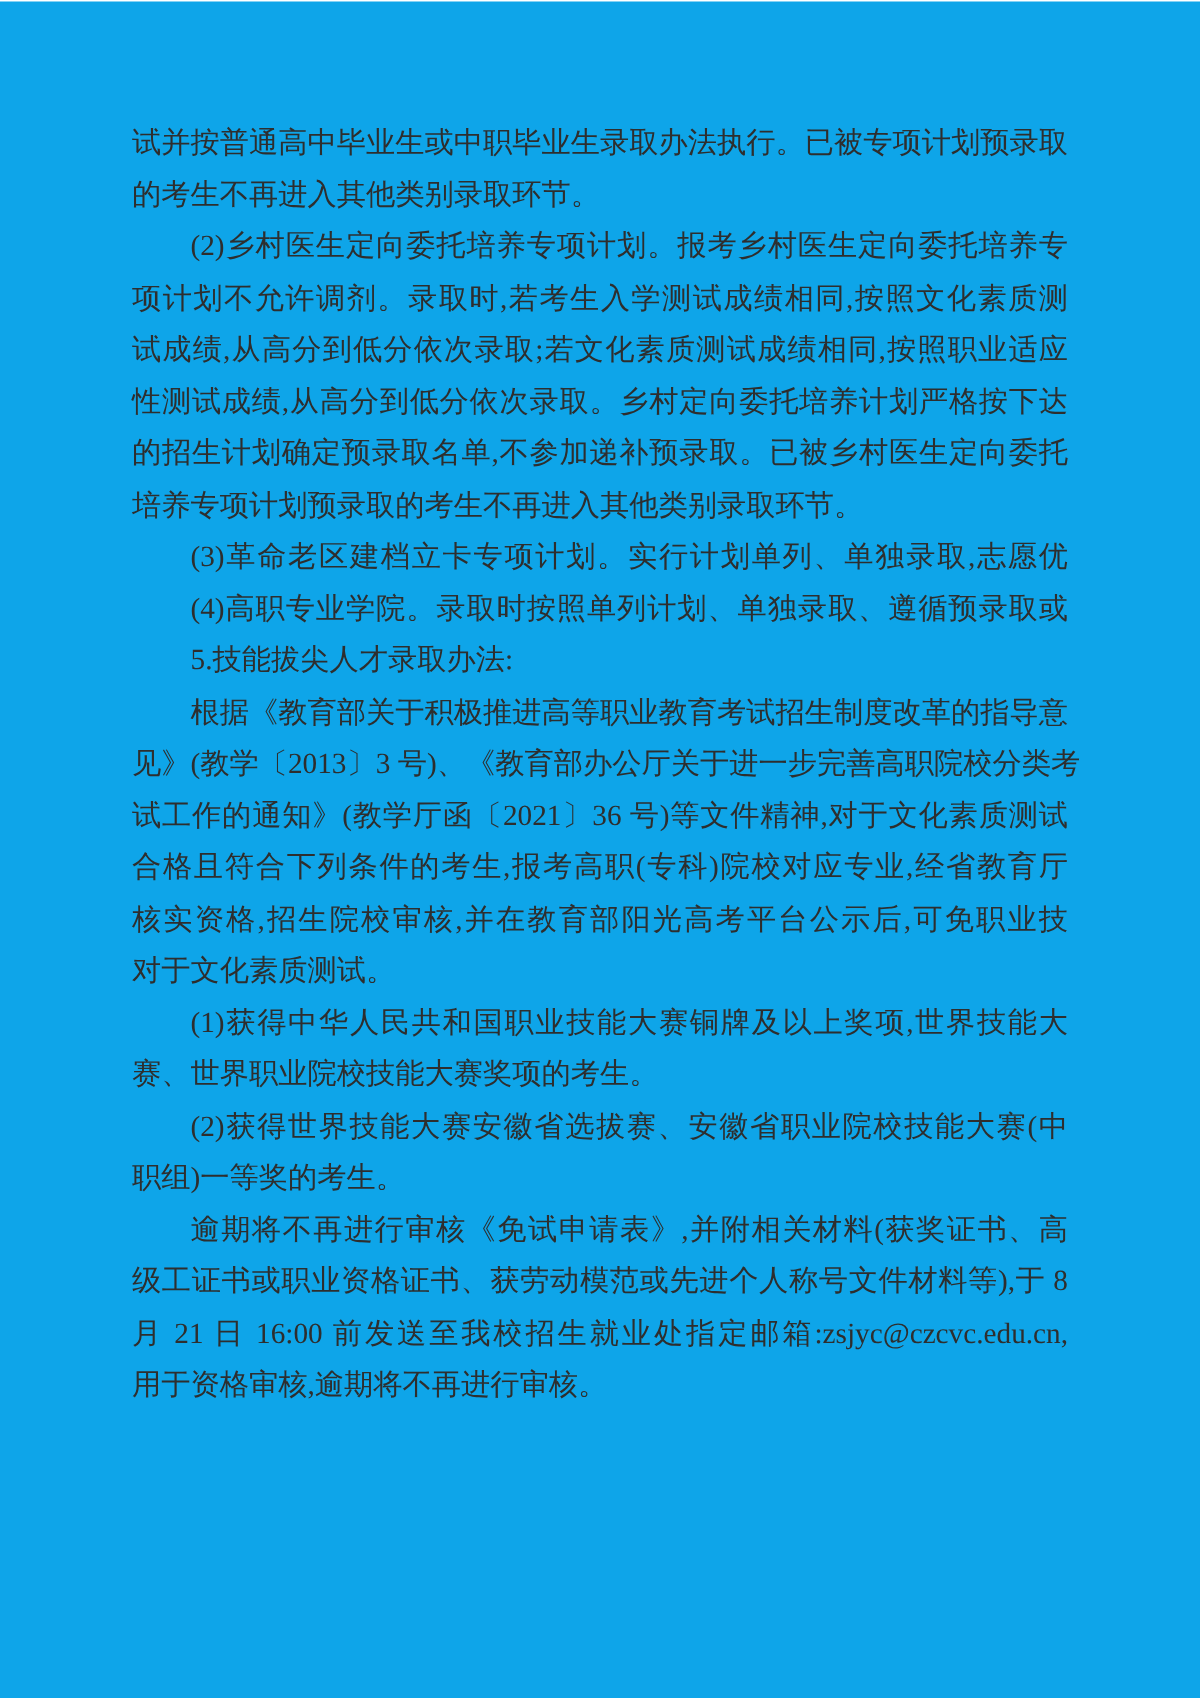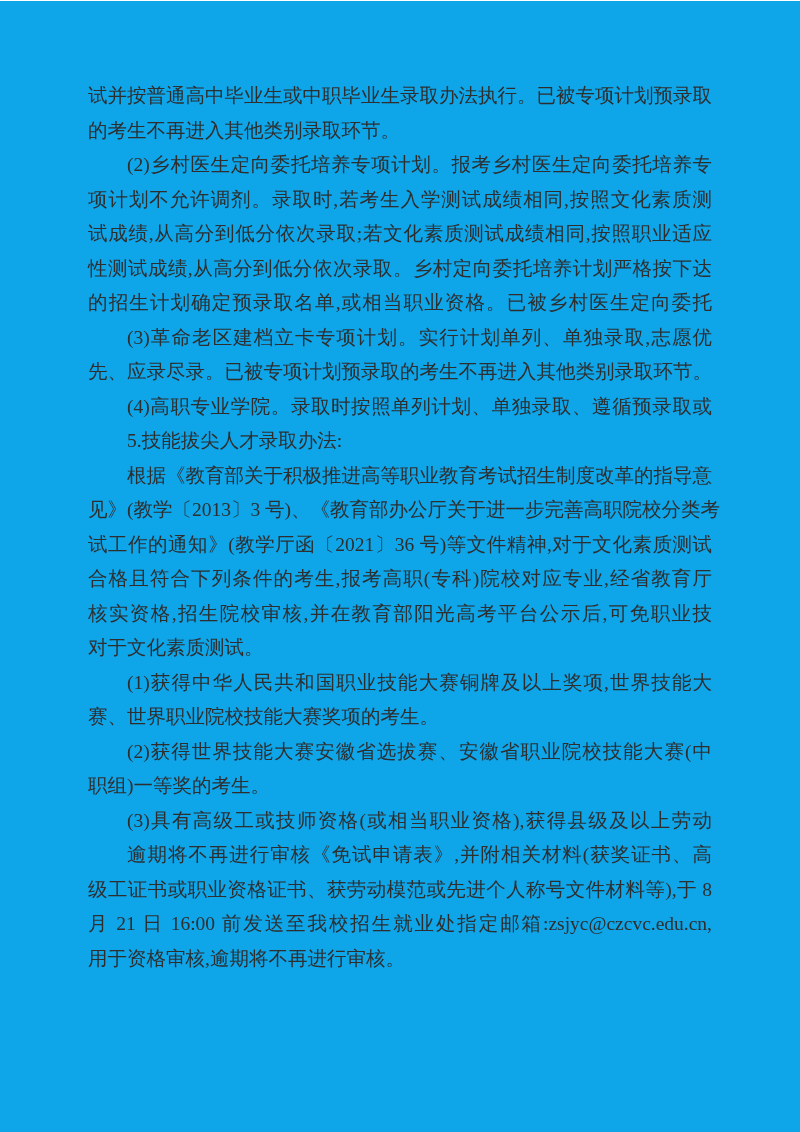--- a/index.html
+++ b/index.html
@@ -59,25 +59,25 @@
   <div class="doc-body">
       <div class="para">
         <div class="line">试并按普通高中毕业生或中职毕业生录取办法执行。已被专项计划预录取</div>
         <div class="line last">的考生不再进入其他类别录取环节。</div>
       </div>
       <div class="para indent">
         <div class="line">(2)乡村医生定向委托培养专项计划。报考乡村医生定向委托培养专</div>
         <div class="line">项计划不允许调剂。录取时,若考生入学测试成绩相同,按照文化素质测</div>
         <div class="line">试成绩,从高分到低分依次录取;若文化素质测试成绩相同,按照职业适应</div>
         <div class="line">性测试成绩,从高分到低分依次录取。乡村定向委托培养计划严格按下达</div>
-        <div class="line">的招生计划确定预录取名单,或相当职业资格。已被乡村医生定向委托</div>
+        <div class="line">的招生计划确定预录取名单,不参加递补预录取。已被乡村医生定向委托</div>
+        <div class="line last">培养专项计划预录取的考生不再进入其他类别录取环节。</div>
       </div>
       <div class="para indent">
         <div class="line">(3)革命老区建档立卡专项计划。实行计划单列、单独录取,志愿优</div>
-        <div class="line last">先、应录尽录。已被专项计划预录取的考生不再进入其他类别录取环节。</div>
       </div>
       <div class="para indent">
         <div class="line">(4)高职专业学院。录取时按照单列计划、单独录取、遵循预录取或</div>
       </div>
       <div class="para indent">
         <div class="line last">5.技能拔尖人才录取办法:</div>
       </div>
       <div class="para indent">
         <div class="line">根据《教育部关于积极推进高等职业教育考试招生制度改革的指导意</div>
         <div class="line">见》(教学〔2013〕3 号)、《教育部办公厅关于进一步完善高职院校分类考</div>
@@ -88,21 +88,20 @@
       </div>
       <div class="para indent">
         <div class="line">(1)获得中华人民共和国职业技能大赛铜牌及以上奖项,世界技能大</div>
         <div class="line last">赛、世界职业院校技能大赛奖项的考生。</div>
       </div>
       <div class="para indent">
         <div class="line">(2)获得世界技能大赛安徽省选拔赛、安徽省职业院校技能大赛(中</div>
         <div class="line last">职组)一等奖的考生。</div>
       </div>
       <div class="para indent">
-        <div class="line">(3)具有高级工或技师资格(或相当职业资格),获得县级及以上劳动</div>
       </div>
       <div class="para indent">
         <div class="line">逾期将不再进行审核《免试申请表》,并附相关材料(获奖证书、高</div>
         <div class="line">级工证书或职业资格证书、获劳动模范或先进个人称号文件材料等),于 8</div>
         <div class="line">月 21 日 16:00 前发送至我校招生就业处指定邮箱:zsjyc@czcvc.edu.cn,</div>
         <div class="line last">用于资格审核,逾期将不再进行审核。</div>
       </div>
     </div>
 </div>
 

